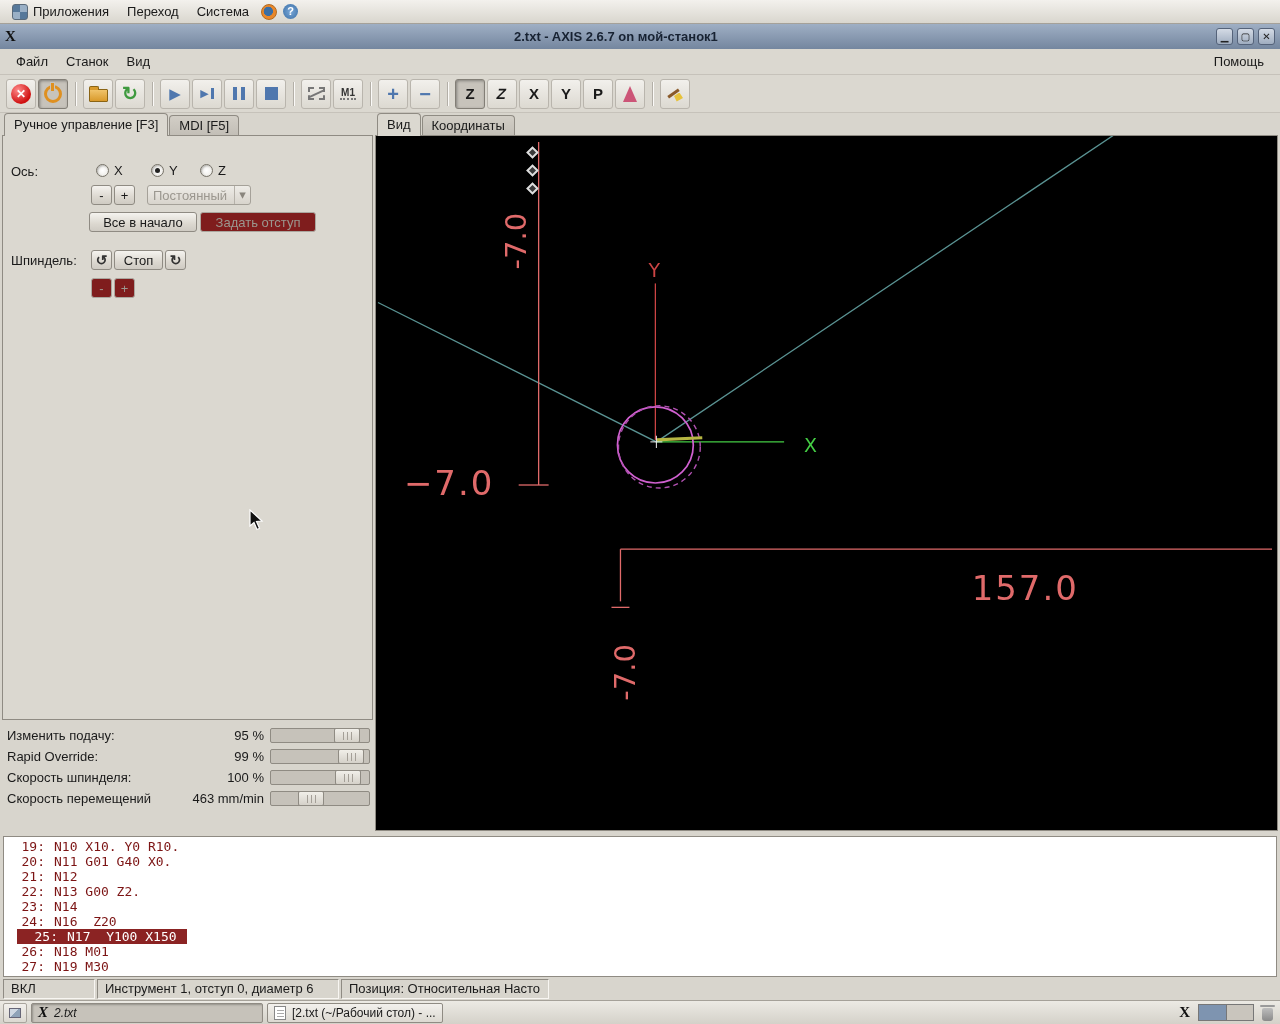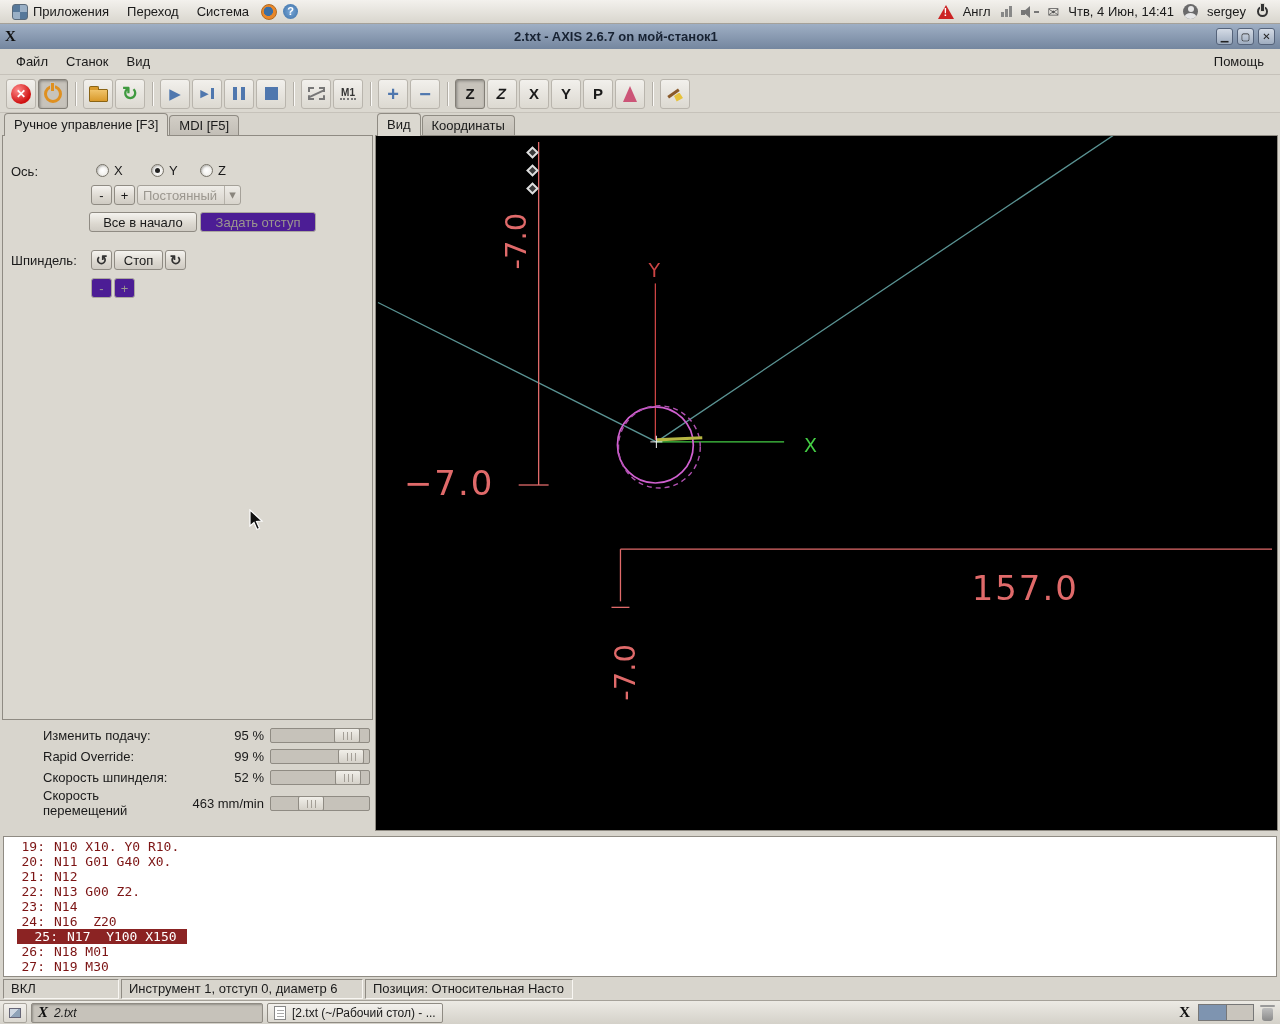--- a/index.html
+++ b/index.html
@@ -79,29 +79,29 @@
   .tab { height:21px; line-height:20px; padding:0 9px; background:linear-gradient(#d2cec6,#c2beb6); border:1px solid #8f8b83; border-bottom:none; border-radius:4px 4px 0 0; margin-right:1px; white-space:nowrap; }
   .tab.active { background:#dbd8d0; height:23px; line-height:22px; position:relative; z-index:3; }
   .nbody { border:1px solid #8f8b83; background:#dbd8d0; margin-top:-1px; position:relative; }
   #manual-body { height:585px; }
   .lbl { position:absolute; font-size:13px; }
   .radiow { position:absolute; display:flex; gap:5px; align-items:center; }
   .rdot { width:13px; height:13px; border-radius:50%; background:radial-gradient(#ffffff,#e9e7e1); border:1px solid #767268; box-shadow:inset 1px 1px 2px rgba(0,0,0,.25); }
   .radiow.sel .rdot::after { content:""; display:block; width:5px; height:5px; border-radius:50%; background:#222; margin:3px; }
   .gbtn { position:absolute; height:20px; background:linear-gradient(#f5f3ef,#dcd8d0 60%,#cfcbc3); border:1px solid #8f8b83; border-radius:3px; font-size:13px; font-family:inherit; padding:0 8px; color:#1a1a1a; }
   .gbtn.sm { width:21px; padding:0; }
-  .gbtn.dim { color:#9b978f; border-color:#aba79f; background:#4c1d95; }
+  .gbtn.dim { color:#9b978f; border-color:#aba79f; background:#7f1d1d; }
   .combo { position:absolute; height:20px; width:104px; display:flex; align-items:center; border:1px solid #a5a199; background:linear-gradient(#eeece7,#d8d4cc); border-radius:3px; padding-left:5px; color:#9b978f; }
   .combo .carrow { margin-left:auto; width:16px; height:100%; border-left:1px solid #b5b1a9; color:#8a867e; text-align:center; line-height:18px; }
   .combo .carrow::before { content:"▾"; }
   .i-ccw::before { content:"↺"; font-size:14px; font-weight:bold; color:#333; }
   .i-cw::before { content:"↻"; font-size:14px; font-weight:bold; color:#333; }
 
   
-  #overrides { margin-top:5px;margin-left:36px; }
+  #overrides { margin-top:5px; }
   .orow { display:grid; grid-template-columns:1fr 90px 100px; align-items:center; height:21px; padding:0 3px 0 5px; }
   .ovalue { text-align:right; padding-right:6px; white-space:nowrap; }
   .otrack { position:relative; height:15px; background:#c6c2ba; border:1px solid #8f8b83; border-radius:2px; }
   .ohandle { position:absolute; top:-1px; left:0; width:26px; height:15px; background:linear-gradient(#f1efe9,#d5d1c9); border:1px solid #8f8b83; border-radius:2px; }
   .ohandle::before { content:""; position:absolute; left:8px; top:3px; width:10px; height:8px; background:repeating-linear-gradient(90deg,#a49f97 0 1px, transparent 1px 4px); }
 
   
   #preview { flex:1; background:#000; border:1px solid #8f8b83; margin-top:-1px; position:relative; overflow:hidden; }
   #plot { position:absolute; inset:0; width:100%; height:100%; }
   #dro { position:absolute; left:46px; top:8px; color:#fff; font-family:"DejaVu Sans Mono", monospace; font-weight:bold; font-size:13px; line-height:18px; white-space:pre; }
@@ -151,33 +151,20 @@
     <span>Приложения</span>
   </div>
   <div class="pmenu">
     <span>Переход</span>
   </div>
   <div class="pmenu">
     <span>Система</span>
   </div>
   <span class="i-firefox"></span>
   <span class="i-help"></span>
-  <div id="panel-right">
-    <span class="i-warn"></span>
-    <span>Англ</span>
-    <span class="i-net"></span>
-    <span class="i-vol">
-        <i></i>
-      </span>
-    <span class="i-mail"></span>
-    <span>Чтв, 4 Июн, 14:41</span>
-    <span class="i-user"></span>
-    <span>sergey</span>
-    <span class="i-shutdown"></span>
-  </div>
 </div>
 
 <div id="titlebar">
   <span class="i-xlogo"></span>
   <span id="title-text">2.txt - AXIS 2.6.7 on мой-станок1</span>
   <span class="wbtn">▁</span>
   <span class="wbtn">▢</span>
   <span class="wbtn">✕</span>
 </div>
 
@@ -271,21 +258,21 @@
         <span class="rdot"></span>
         <span>Y</span>
       </label>
       <label class="radiow" style="left:197px;top:27px">
         <span class="rdot"></span>
         <span>Z</span>
       </label>
 
       <button class="gbtn sm" style="left:88px;top:49px">-</button>
       <button class="gbtn sm" style="left:111px;top:49px">+</button>
-      <div class="combo" style="left:134px;top:49px">
+      <div class="combo" style="left:144px;top:49px">
         <span>Постоянный</span>
         <span class="carrow"></span>
       </div>
 
       <button class="gbtn" style="left:86px;top:76px;width:108px">Все в начало</button>
       <button class="gbtn dim" style="left:197px;top:76px;width:116px">Задать отступ</button>
 
       <span class="lbl" style="left:8px;top:117px">Шпиндель:</span>
       <button class="gbtn sm" style="left:88px;top:114px"><span class="i-ccw"></span></button>
       <button class="gbtn" style="left:111px;top:114px;width:49px">Стоп</button>
@@ -304,21 +291,21 @@
       </div>
       <div class="orow">
         <span>Rapid Override:</span>
         <span class="ovalue">99 %</span>
         <span class="otrack">
             <span class="ohandle" style="left: 67px;"></span>
           </span>
       </div>
       <div class="orow">
         <span>Скорость шпинделя:</span>
-        <span class="ovalue">52 %</span>
+        <span class="ovalue">100 %</span>
         <span class="otrack">
             <span class="ohandle" style="left: 64px;"></span>
           </span>
       </div>
       <div class="orow">
         <span>Скорость перемещений</span>
         <span class="ovalue">463 mm/min</span>
         <span class="otrack">
             <span class="ohandle" style="left: 27px;"></span>
           </span>
@@ -401,21 +388,21 @@
       <span class="gnum">26:</span>
       <span class="gtext">N18 M01</span>
     </div>
   <div class="gline">
       <span class="gnum">27:</span>
       <span class="gtext">N19 M30</span>
     </div>
 </div>
 
 <div id="statusbar">
-  <span class="sbox" style="width:116px">ВКЛ</span>
+  <span class="sbox" style="width:92px">ВКЛ</span>
   <span class="sbox" style="width:242px">Инструмент 1, отступ 0, диаметр 6</span>
   <span class="sbox" style="width:208px">Позиция: Относительная Насто</span>
 </div>
 
 <div id="taskbar">
   <span class="deskbtn">
       <span class="i-desk"></span>
     </span>
   <div class="task active">
     <span class="i-xlogo"></span>

